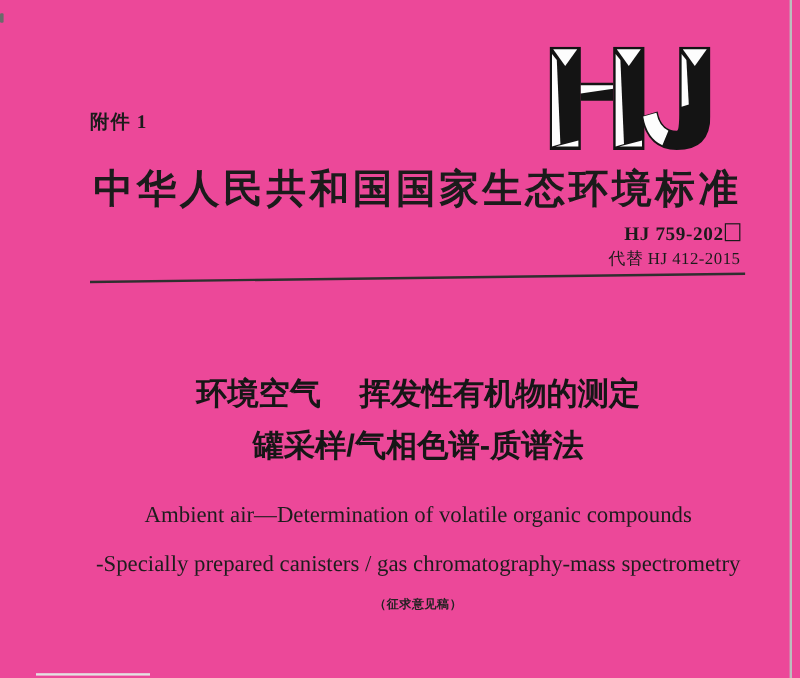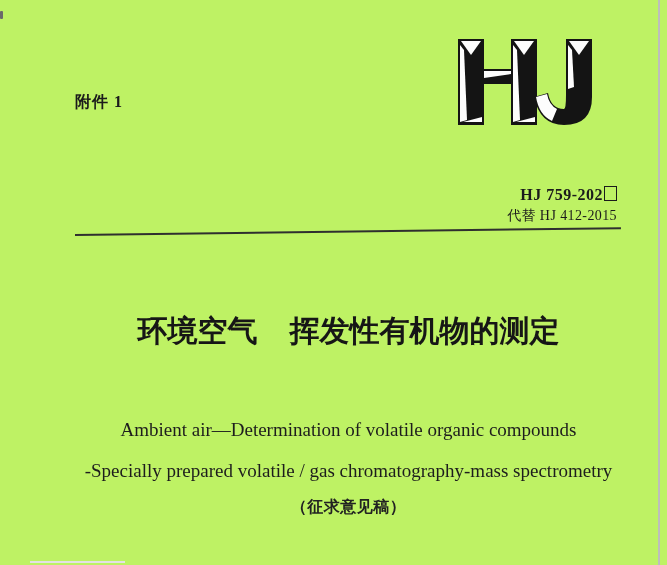--- a/index.html
+++ b/index.html
@@ -1,18 +1,18 @@
 <!DOCTYPE html>
 <html><head>
 <meta charset="utf-8">
 <style>
   html,body{margin:0;padding:0;background:#ffffff;}
   .page{
     position:relative;width:667px;height:565px;overflow:hidden;
-    background:#bef264;color:#1b1b1b;
+    background:#ec4899;color:#1b1b1b;
     font-family:"Liberation Serif","DejaVu Serif",serif;
   }
   .abs{position:absolute;}
   
   .attachment{top:92px;left:75px;font-size:16px;letter-spacing:1px;font-weight:600;}
   
   .logo{top:39px;left:458px;width:134px;height:88px;}
   
   .heading{
     top:141px;left:78px;font-size:33px;font-weight:700;letter-spacing:3px;
@@ -28,31 +28,31 @@
   
   .rule{
     top:234px;left:75px;width:546px;height:2px;background:#2f2f2f;
     transform:rotate(-0.72deg);transform-origin:left center;
   }
   
   .center-col{left:30px;top:0;width:637px;height:565px;pointer-events:none;}
   .center-col>div{position:absolute;width:100%;text-align:center;}
   .title-zh{
     font-family:"Liberation Sans","DejaVu Sans",sans-serif;
-    font-weight:700;font-size:30px;line-height:1.1;white-space:nowrap;color:#161616;
+    font-weight:700;font-size:26px;line-height:1.1;white-space:nowrap;color:#161616;
   }
   .title-zh.l1{top:314px;}
   .title-zh.l2{top:357px;}
   .title-gap{display:inline-block;width:32px;}
   .title-en{font-size:19px;line-height:1.2;white-space:nowrap;color:#1d1d1d;}
   .title-en.l1{top:419px;}
   .title-en.l2{top:460px;}
   .draft{
     top:497px;font-family:Liberation Serif, serif;
-    font-weight:700;font-size:16px;letter-spacing:.5px;color:#222;
+    font-weight:700;font-size:10px;letter-spacing:.5px;color:#222;
   }
   
   .edge-line{top:0;left:658px;width:2px;height:565px;background:#bdbdbd;}
   .speck{top:11px;left:0;width:3px;height:8px;background:#6a6a6a;border-radius:1px;}
   .smudge{top:561px;left:30px;width:95px;height:2px;background:#e3e3e3;}
 </style>
 </head>
 <body>
 
 <div class="page">
@@ -75,34 +75,36 @@
     <polygon points="56,2 76,2 66,16" fill="#fdfdfd"></polygon>
     <polygon points="55,6 59,11 62,81 55,83" fill="#fdfdfd"></polygon>
     <polygon points="58,83 77,78 77,83" fill="#fdfdfd"></polygon>
 
     <path d="M108,0 L134,0 L134,58 Q134,86 106,86 Q82,86 76,58 L90,54 Q93,70 106,70 Q108,70 108,56 Z" fill="#141414"></path>
     <polygon points="111,2 131,2 121,16" fill="#fdfdfd"></polygon>
     <polygon points="110,6 114,11 116,48 110,50" fill="#fdfdfd"></polygon>
     <path d="M78,58 L89,55 Q91,66 99,70 L94,82 Q81,76 78,58 Z" fill="#fdfdfd"></path>
   </svg>
 
+  <h1 class="abs heading" style="margin:0">中华人民共和国国家生态环境标准</h1>
 
   <div class="abs stdnum">
     <span>HJ 759-202</span><span class="box"></span>
   </div>
 
   <div class="abs replaces">代替 HJ 412-2015</div>
 
   <div class="abs rule"></div>
 
   <div class="abs center-col">
     <div class="title-zh l1">
       <span>环境空气</span><span class="title-gap"></span><span>挥发性有机物的测定</span>
     </div>
+    <div class="title-zh l2">罐采样/气相色谱-质谱法</div>
     <div class="title-en l1">Ambient air—Determination of volatile organic compounds</div>
-    <div class="title-en l2">-Specially prepared volatile / gas chromatography-mass spectrometry</div>
+    <div class="title-en l2">-Specially prepared canisters / gas chromatography-mass spectrometry</div>
     <div class="draft">（征求意见稿）</div>
   </div>
 
   <div class="abs smudge"></div>
   <div class="abs edge-line"></div>
 
 </div>
 
 </body></html>

